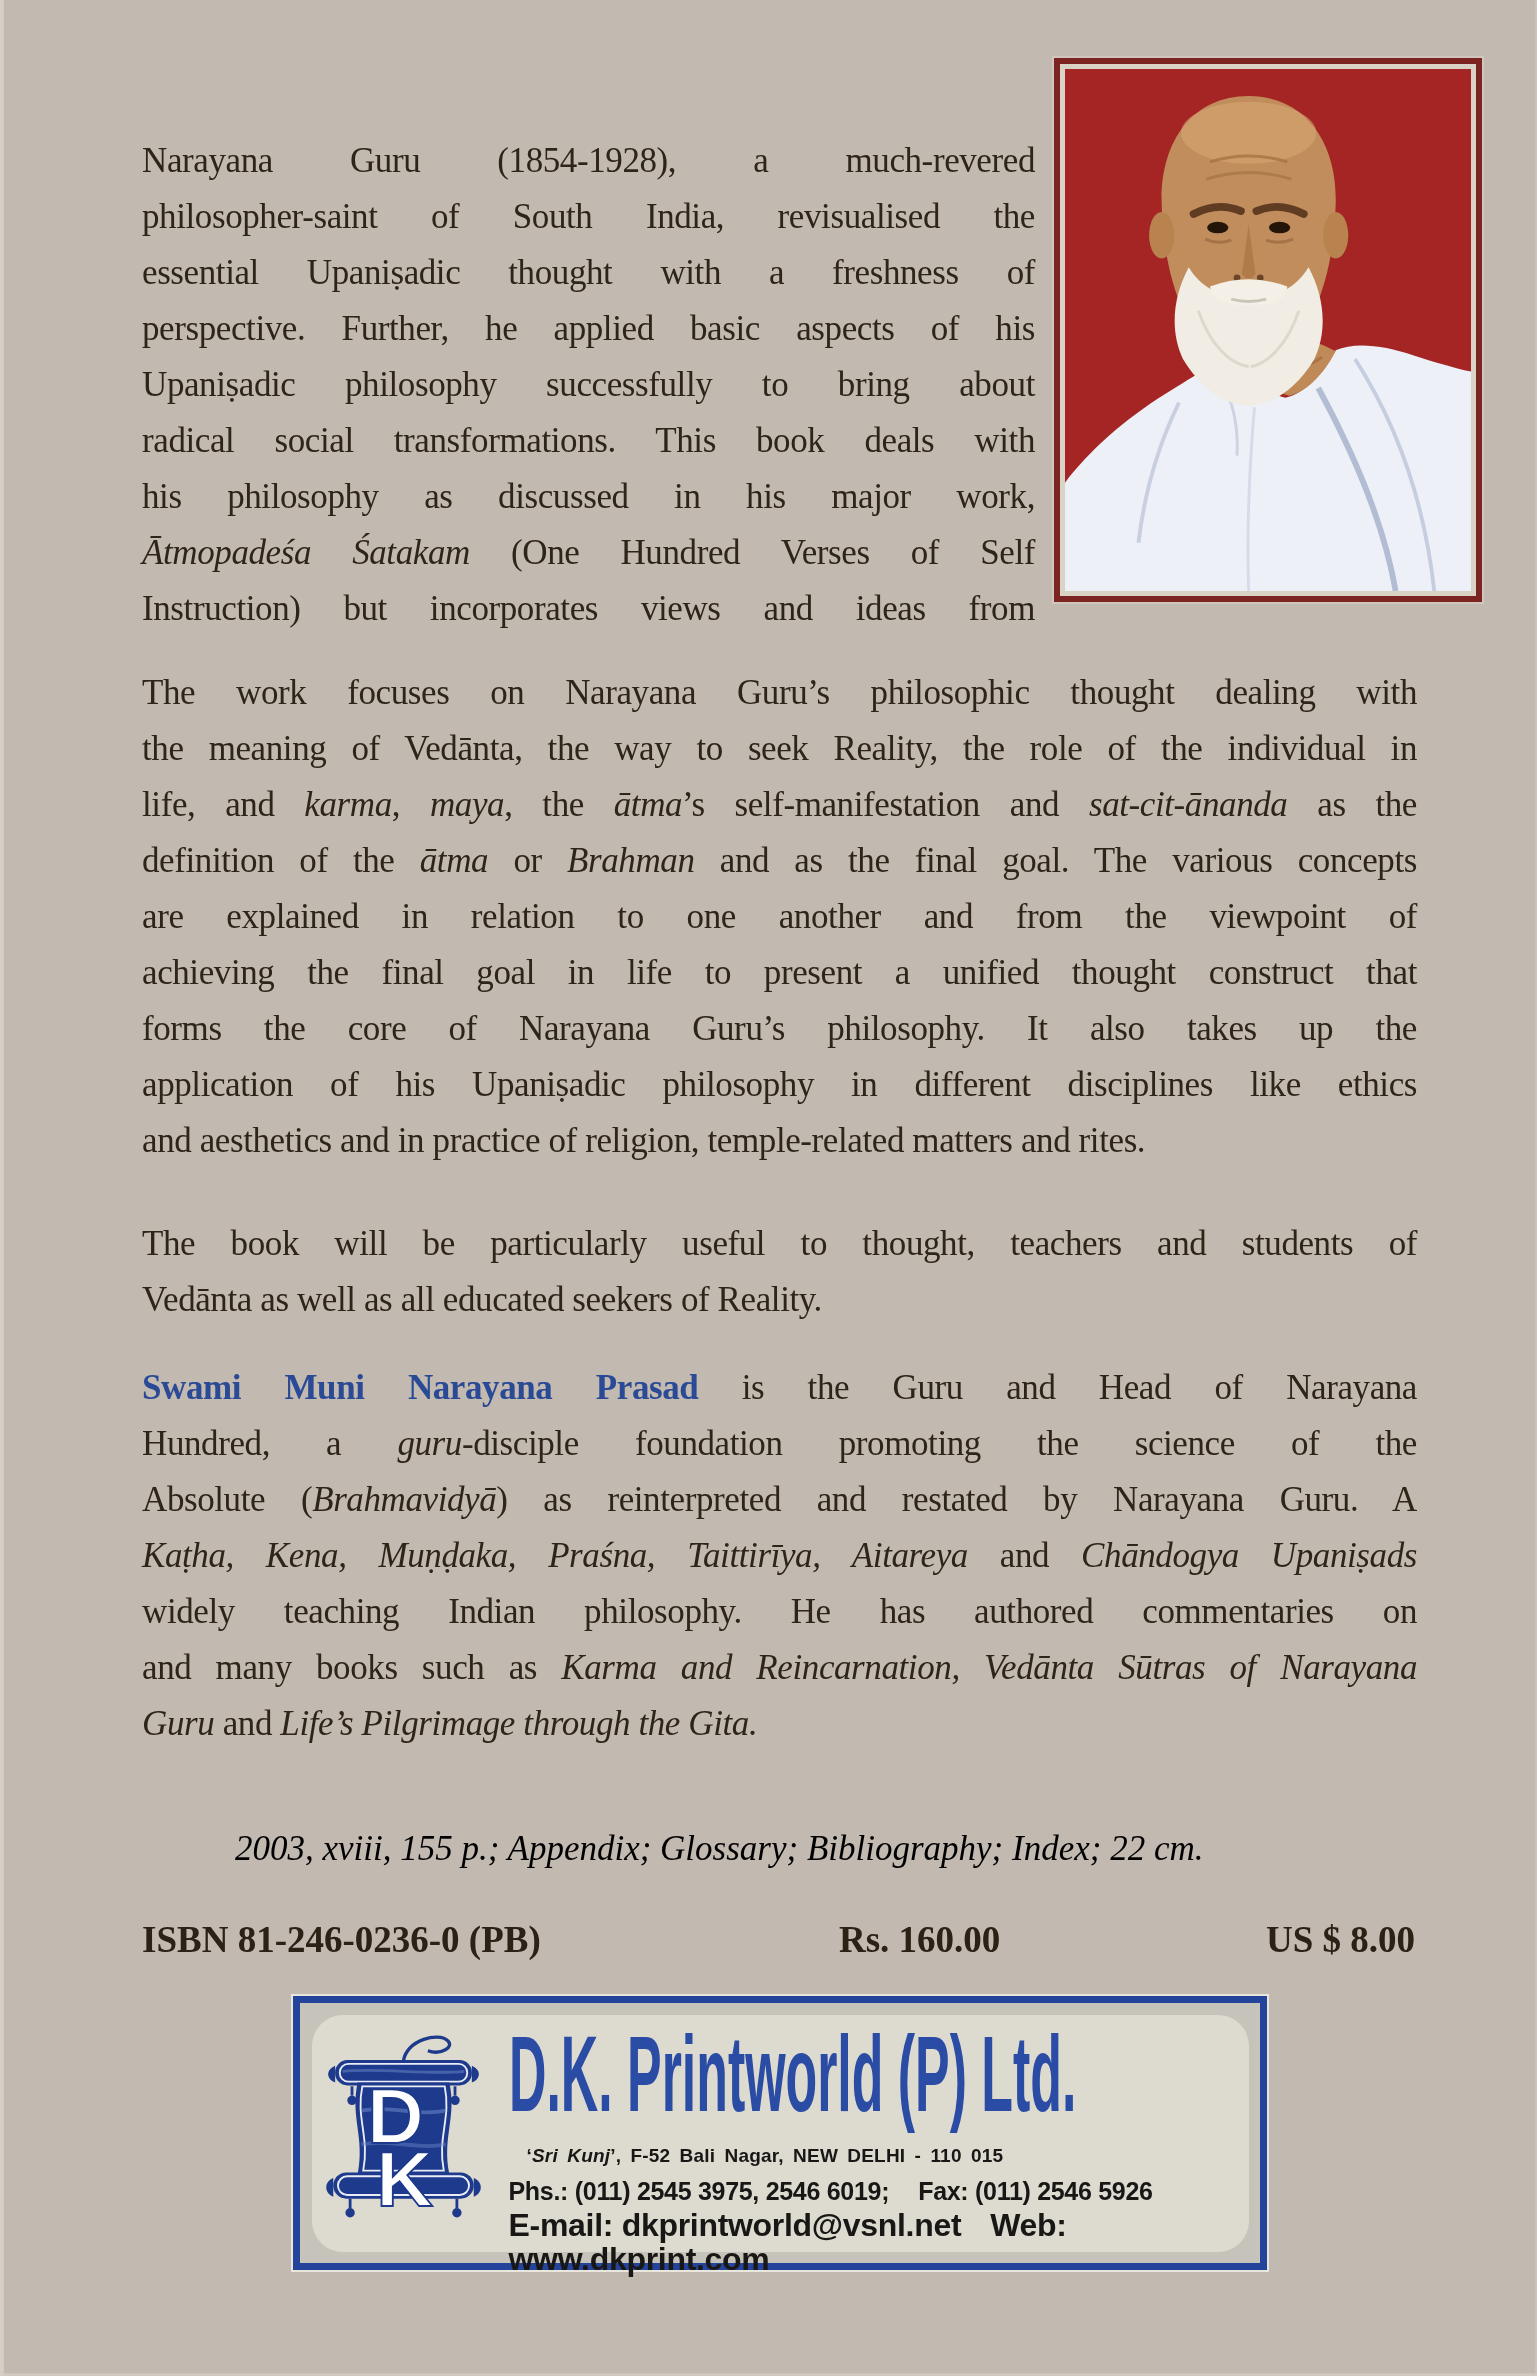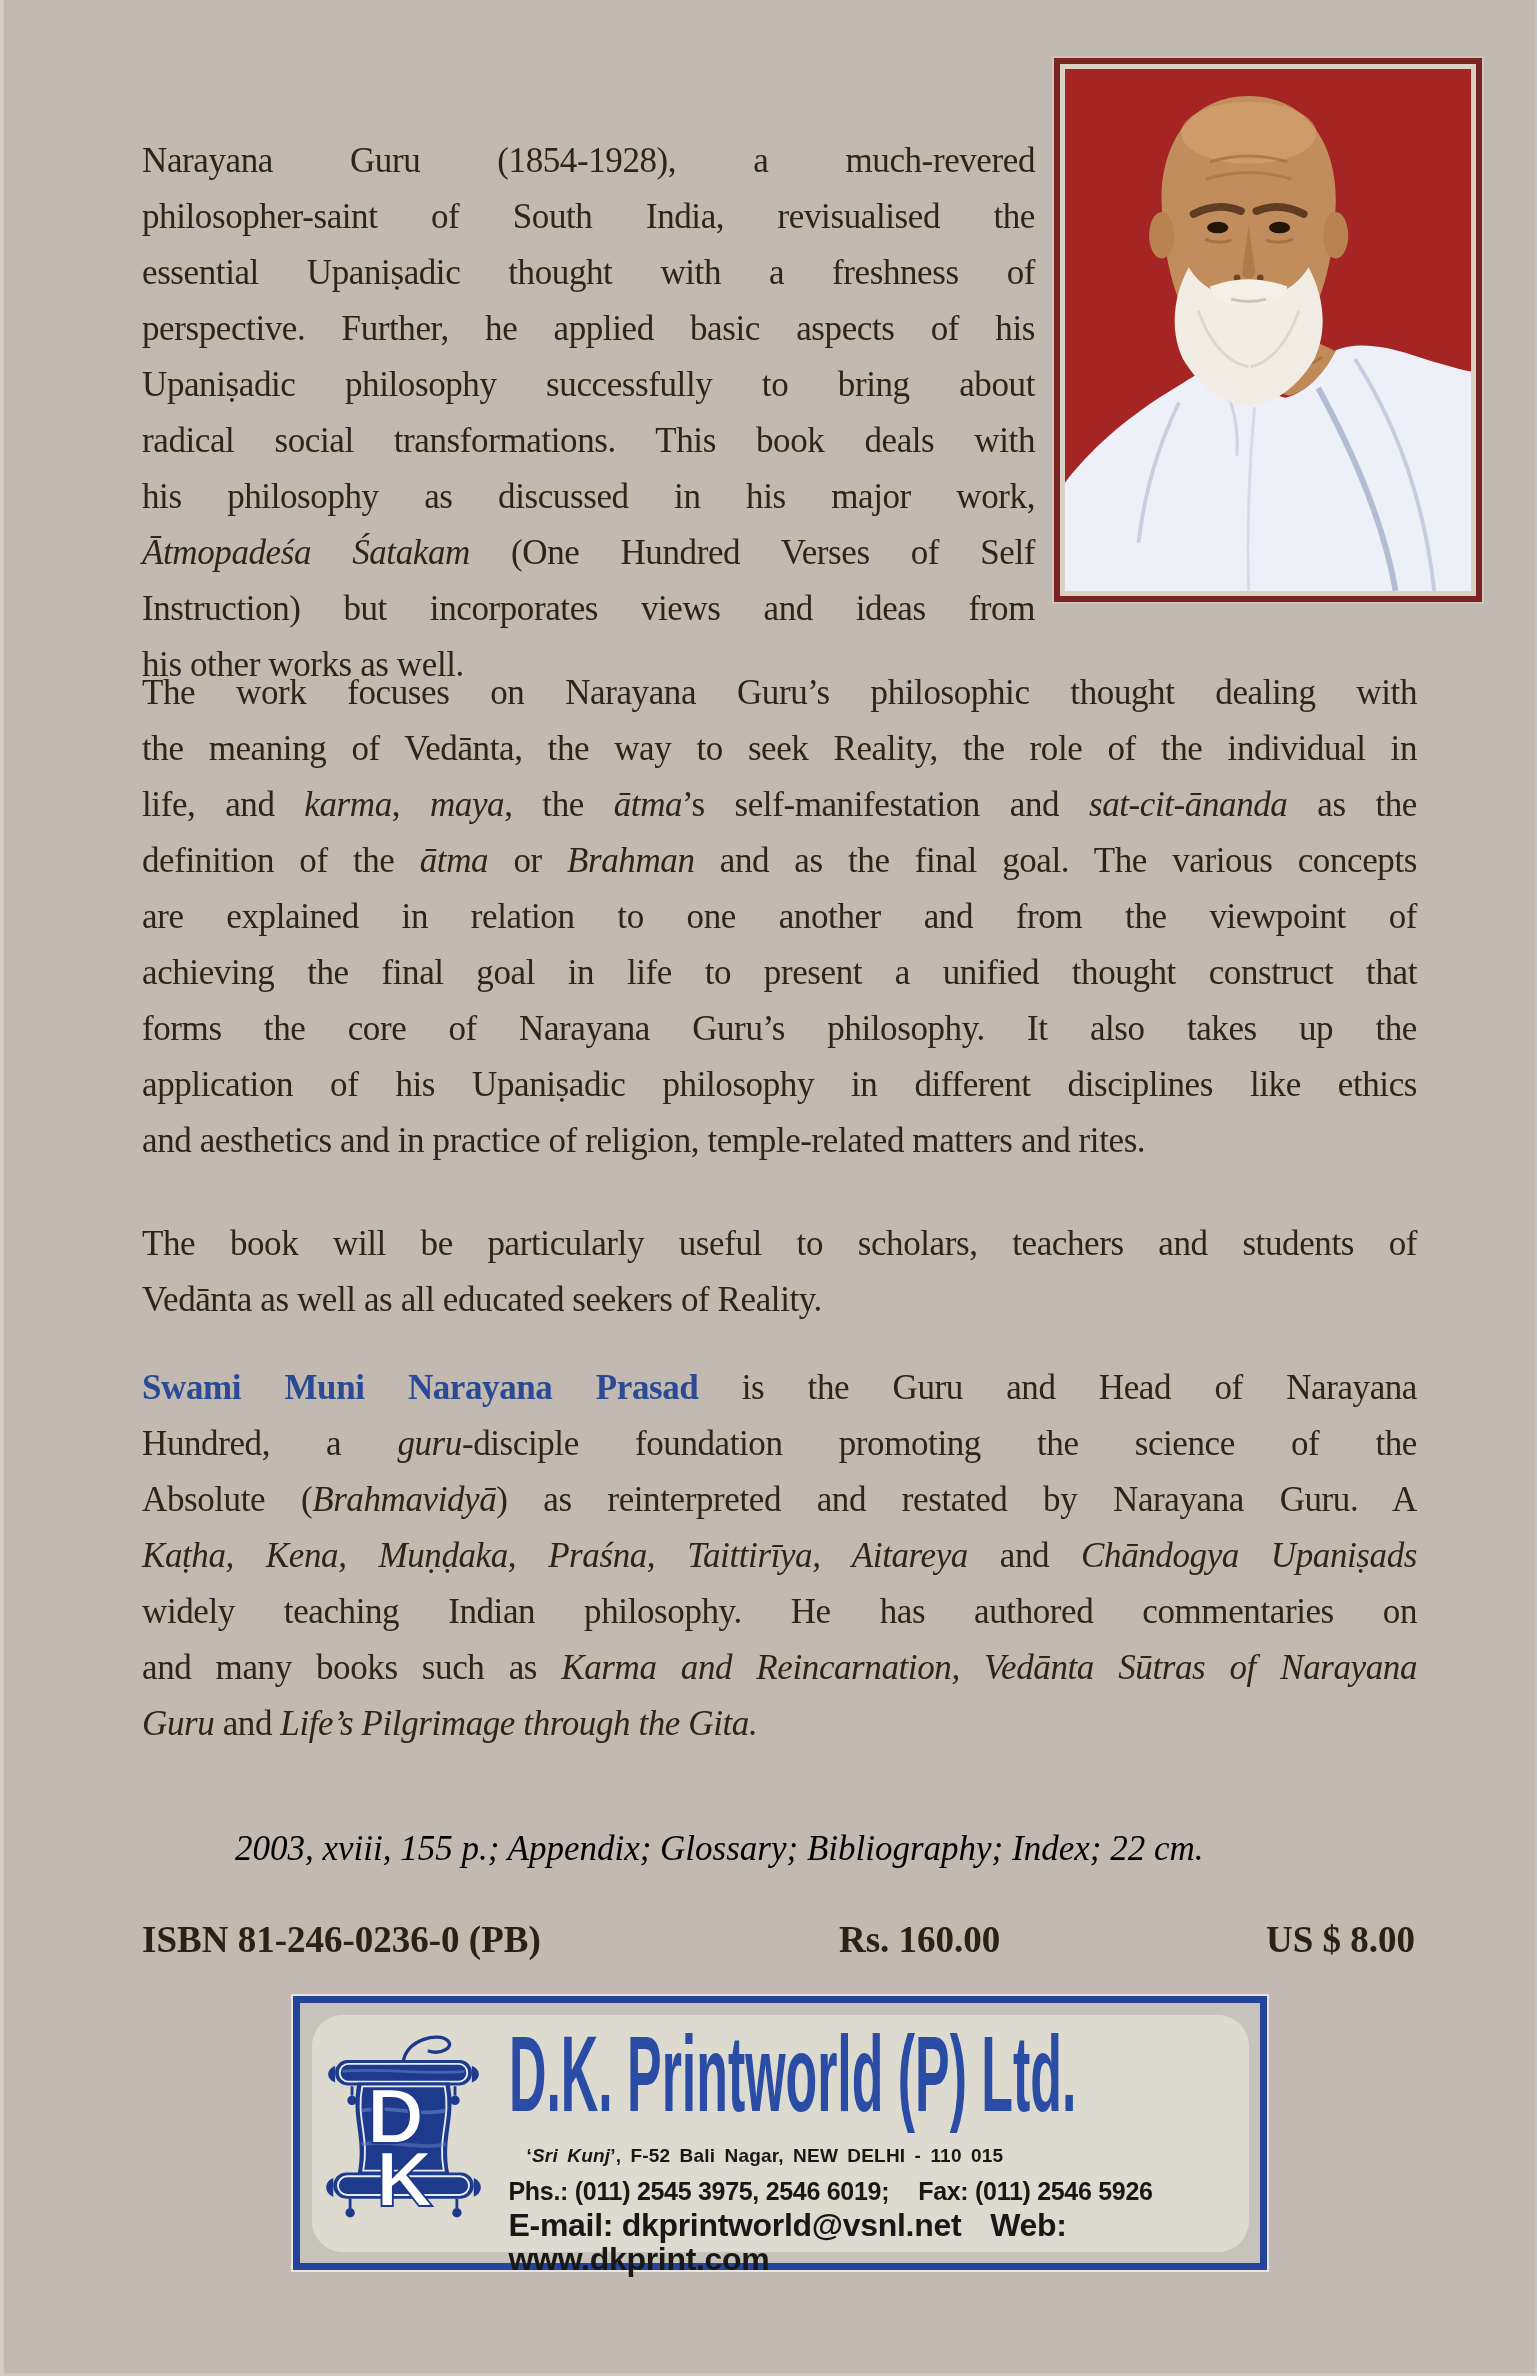--- a/index.html
+++ b/index.html
@@ -56,21 +56,20 @@
   <div class="para p1">
       <div class="jline">Narayana Guru (1854-1928), a much-revered</div>
       <div class="jline">philosopher-saint of South India, revisualised the</div>
       <div class="jline">essential Upaniṣadic thought with a freshness of</div>
       <div class="jline">perspective. Further, he applied basic aspects of his</div>
       <div class="jline">Upaniṣadic philosophy successfully to bring about</div>
       <div class="jline">radical social transformations. This book deals with</div>
       <div class="jline">his philosophy as discussed in his major work,</div>
       <div class="jline"><span class="it">Ātmopadeśa Śatakam</span><span> (One Hundred Verses of Self</span></div>
       <div class="jline">Instruction) but incorporates views and ideas from</div>
-      <div class="jline last">his other works as well.</div>
     </div>
 
   <div class="portrait">
     <div class="portrait-inner">
       <svg viewBox="0 0 420 540" preserveAspectRatio="none">
 
         <rect x="0" y="0" width="420" height="540" fill="#a42523"></rect>
 
         <path d="M0,540 L0,428 C24,396 62,362 104,336 C136,316 162,300 178,293 C188,317 207,336 228,340 C248,336 268,315 280,291 C300,282 330,286 360,296 C382,303 402,309 420,313 L420,540 Z" fill="#edf0f7"></path>
         <path d="M262,330 C300,400 330,470 342,540" stroke="#b2bcd3" stroke-width="6" fill="none"></path>
@@ -116,21 +115,21 @@
       <div class="jline"><span>life, and </span><span class="it">karma</span><span>, </span><span class="it">maya</span><span>, the </span><span class="it">ātma</span><span>’s self-manifestation and </span><span class="it">sat-cit-ānanda</span><span> as the</span></div>
       <div class="jline"><span>definition of the </span><span class="it">ātma</span><span> or </span><span class="it">Brahman</span><span> and as the final goal. The various concepts</span></div>
       <div class="jline">are explained in relation to one another and from the viewpoint of</div>
       <div class="jline">achieving the final goal in life to present a unified thought construct that</div>
       <div class="jline">forms the core of Narayana Guru’s philosophy. It also takes up the</div>
       <div class="jline">application of his Upaniṣadic philosophy in different disciplines like ethics</div>
       <div class="jline last">and aesthetics and in practice of religion, temple-related matters and rites.</div>
     </div>
 
   <div class="para p3">
-      <div class="jline">The book will be particularly useful to scholars, teachers and students of</div>
+      <div class="jline">The book will be particularly useful to thought, teachers and students of</div>
       <div class="jline last">Vedānta as well as all educated seekers of Reality.</div>
     </div>
 
   <div class="para p4">
       <div class="jline"><span class="bd c-blue">Swami Muni Narayana Prasad</span><span> is the Guru and Head of Narayana</span></div>
       <div class="jline"><span>Hundred, a </span><span class="it">guru</span><span>-disciple foundation promoting the science of the</span></div>
       <div class="jline"><span>Absolute (</span><span class="it">Brahmavidyā</span><span>) as reinterpreted and restated by Narayana Guru. A</span></div>
       <div class="jline"><span class="it">Kaṭha, Kena, Muṇḍaka, Praśna, Taittirīya, Aitareya</span><span> and </span><span class="it">Chāndogya Upaniṣads</span></div>
       <div class="jline">widely teaching Indian philosophy. He has authored commentaries on</div>
       <div class="jline"><span>and many books such as </span><span class="it">Karma and Reincarnation, Vedānta Sūtras of Narayana</span></div>

